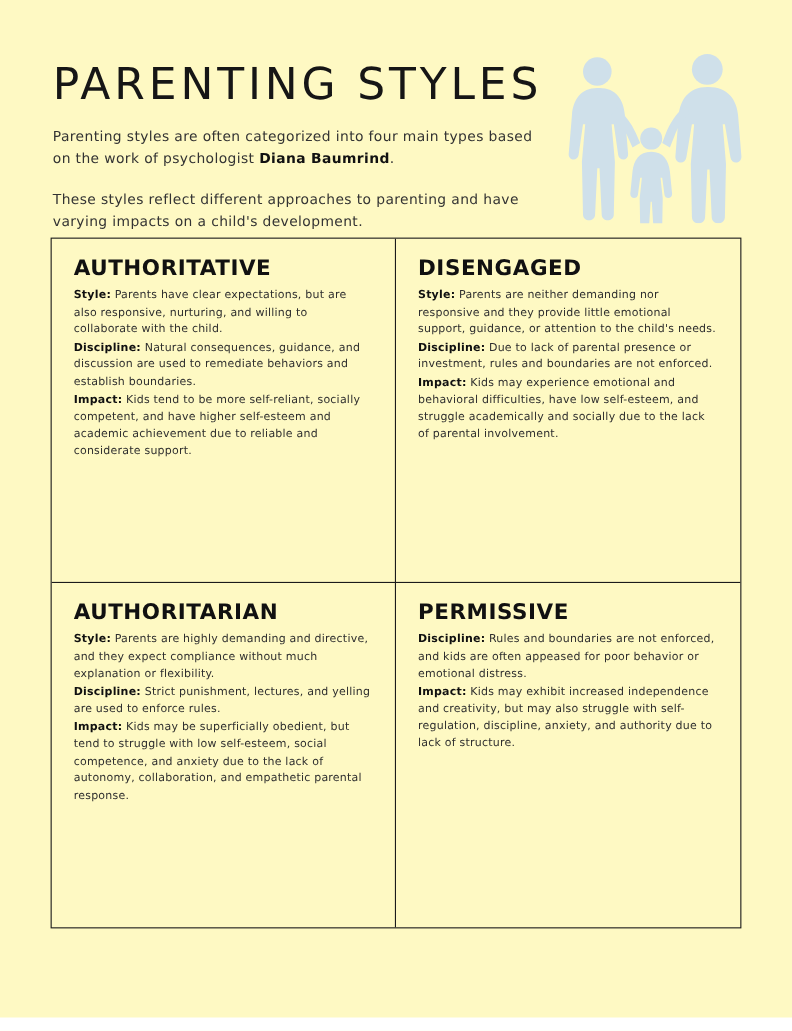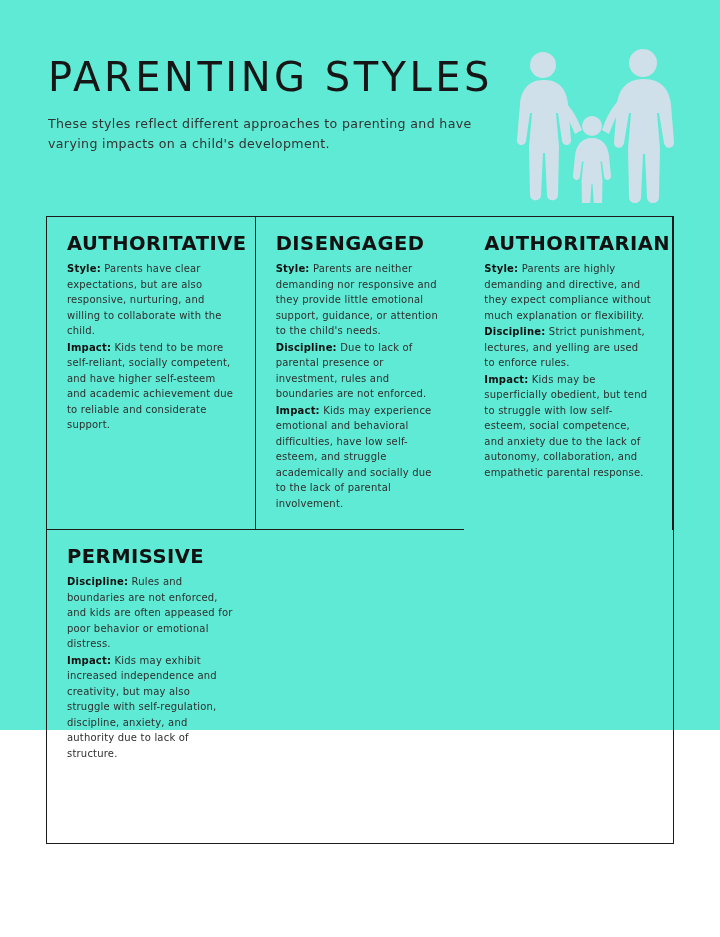--- a/index.html
+++ b/index.html
@@ -12,22 +12,22 @@
     height: 937px;
     font-family: "DejaVu Sans", sans-serif;
     color: #1b1b1b;
     position: relative;
     overflow: hidden;
   }
   .page {
     position: absolute;
     left: 0; top: 0;
     width: 720px;
-    height: 730px;
-    background: #5eead4;
+    height: 925px;
+    background: #fef9c3;
   }
   .header {
     position: absolute;
     left: 48px;
     top: 56px;
     width: 624px;
   }
   .title {
     font-family: "DejaVu Sans", sans-serif;
     font-size: 40px;
@@ -65,21 +65,21 @@
   
   .grid {
     position: absolute;
     left: 46px;
     top: 216px;
     width: 628px;
     height: 628px;
     border: 1.5px solid #1b1b1b;
     box-sizing: border-box;
     display: grid;
-    grid-template-columns: 1fr 1fr 1fr;
+    grid-template-columns: 1fr 1fr;
     grid-template-rows: 1fr 1fr;
   }
   .cell {
     padding: 16px 20px 10px 20px;
     box-sizing: border-box;
     overflow: hidden;
   }
   .cell.br { border-right: 1.5px solid #1b1b1b; }
   .cell.bb { border-bottom: 1.5px solid #1b1b1b; }
   .cell-title {
@@ -118,28 +118,30 @@
         <path d="M118 48 c-8 7 -14 16 -18 26 l-3 8 l7 4 l4 -10 c3 -8 8 -16 14 -21 z"></path>
 
         <circle cx="87" cy="78" r="10"></circle>
         <path d="M87 90 c-11 0 -16 8 -17 18 l-2 20 c-0.3 5 6.5 5.5 7 0.5 l2 -15 l1.5 0 l-2 19 l0.5 26 c0 5 8 5 8 0 l1.5 -23 l1 0 l1.5 23 c0 5 8 5 8 0 l0.5 -26 l-2 -19 l1.5 0 l2 15 c0.5 5 7.3 4.5 7 -0.5 l-2 -20 c-1 -10 -6 -18 -17 -18 z"></path>
       </g>
     </svg>
   </div>
 
   <div class="header">
     <h1 class="title">PARENTING STYLES</h1>
+    <p class="intro"><span>Parenting styles are often categorized into four main types based on the work of psychologist </span><strong>Diana Baumrind</strong><span>.</span></p>
     <p class="intro second">These styles reflect different approaches to parenting and have varying impacts on a child's development.</p>
   </div>
 
   <div class="grid">
 
     <div class="cell br bb">
       <h2 class="cell-title">AUTHORITATIVE</h2>
       <p class="cell-para"><span class="lbl">Style:</span><span> Parents have clear expectations, but are also responsive, nurturing, and willing to collaborate with the child.</span></p>
+      <p class="cell-para"><span class="lbl">Discipline:</span><span> Natural consequences, guidance, and discussion are used to remediate behaviors and establish boundaries.</span></p>
       <p class="cell-para"><span class="lbl">Impact:</span><span> Kids tend to be more self-reliant, socially competent, and have higher self-esteem and academic achievement due to reliable and considerate support.</span></p>
     </div>
 
     <div class="cell bb">
       <h2 class="cell-title">DISENGAGED</h2>
       <p class="cell-para"><span class="lbl">Style:</span><span> Parents are neither demanding nor responsive and they provide little emotional support, guidance, or attention to the child's needs.</span></p>
       <p class="cell-para"><span class="lbl">Discipline:</span><span> Due to lack of parental presence or investment, rules and boundaries are not enforced.</span></p>
       <p class="cell-para"><span class="lbl">Impact:</span><span> Kids may experience emotional and behavioral difficulties, have low self-esteem, and struggle academically and socially due to the lack of parental involvement.</span></p>
     </div>
 

